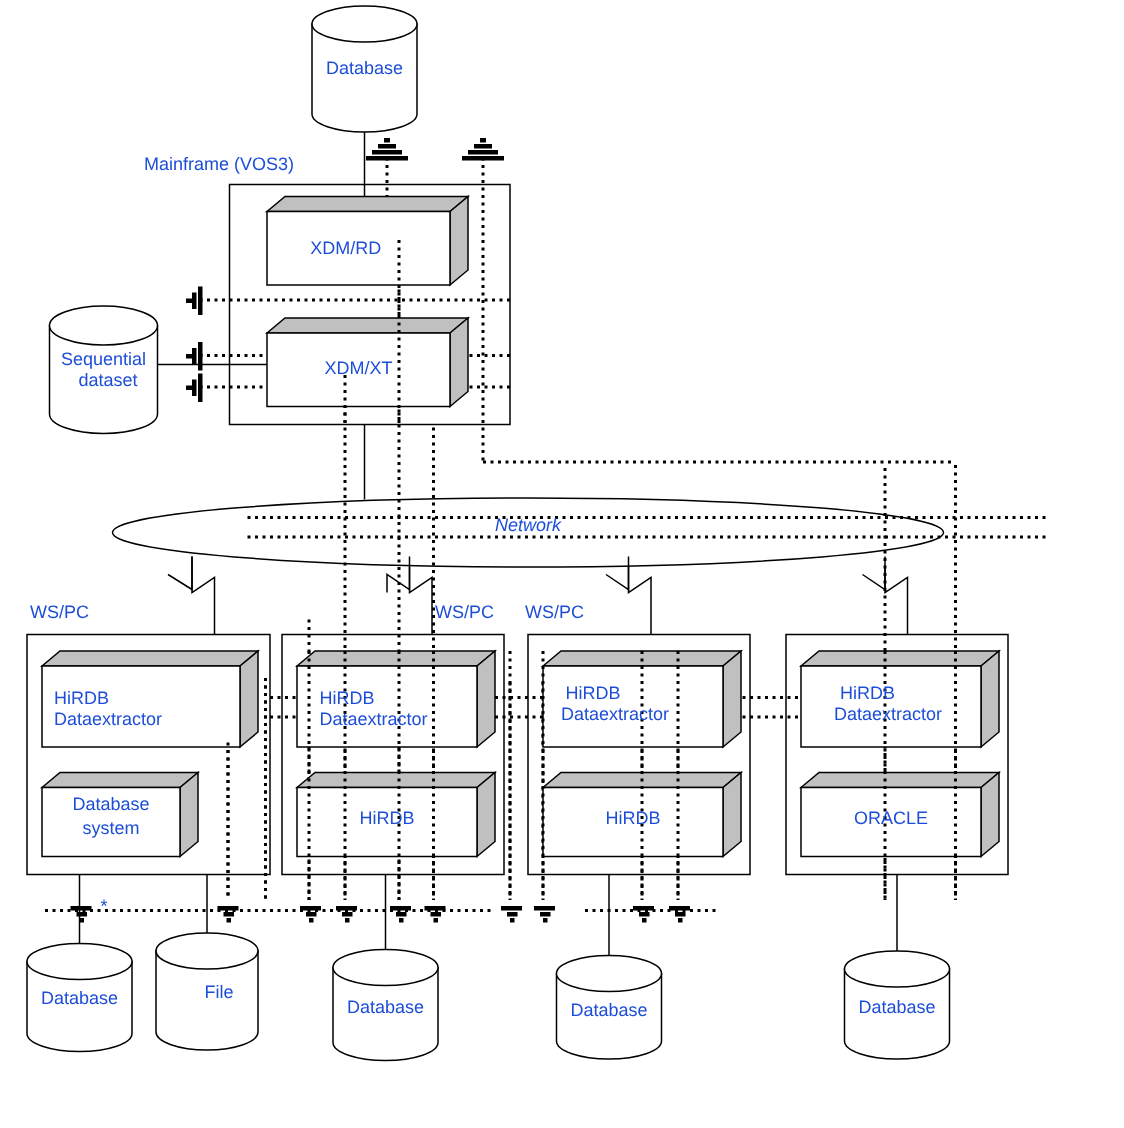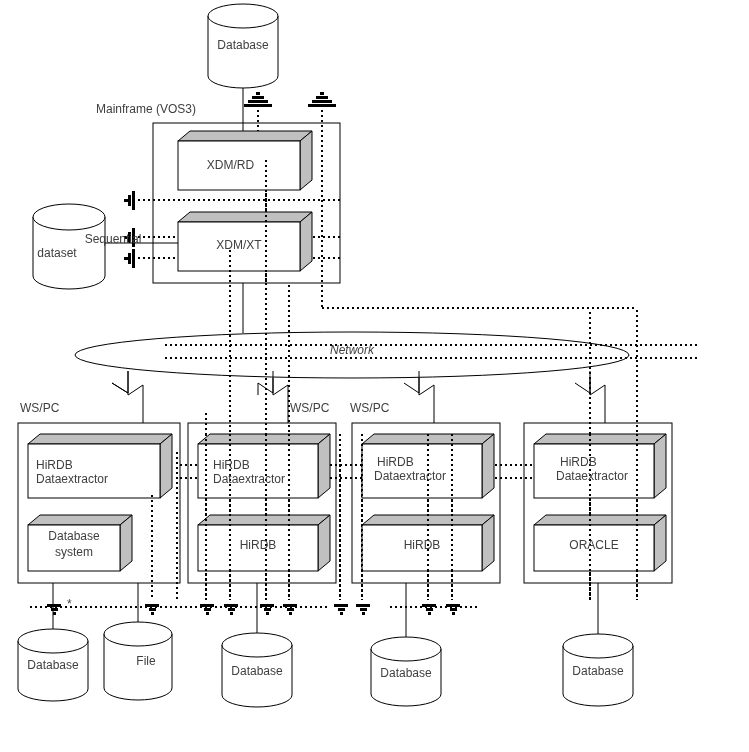--- a/index.html
+++ b/index.html
@@ -1,19 +1,19 @@
 <!DOCTYPE html>
 <html><head>
 <meta charset="utf-8">
 <style>
   html,body{margin:0;padding:0;background:#fff;}
   body{width:749px;height:752px;font-family:"Liberation Sans","DejaVu Sans",sans-serif;color:#000;}
   #stage{position:relative;width:749px;height:752px;overflow:hidden;background:#fff;}
   svg{position:absolute;left:0;top:0;width:749px;height:752px;}
-  .lbl{position:absolute;font-size:12px;line-height:13px;color:#404040;white-space:pre;}
+  .lbl{position:absolute;font-size:12px;line-height:13px;color:#1d4ed8;white-space:pre;}
   .ctr{text-align:center;}
   .foot{position:absolute;font-size:12px;color:#000;white-space:pre;}
 </style>
 </head>
 <body>
 
 <div id="stage">
 
   <svg viewBox="0 0 749 752">
     <defs>
@@ -254,22 +254,22 @@
     </g>
   </svg>
 
   <div class="lbl ctr" style="left:208px;top:39px;width:70px;">Database</div>
 
   <div class="lbl" style="left:96px;top:103px;">Mainframe (VOS3)</div>
 
   <div class="lbl ctr" style="left:178px;top:159px;width:105px;">XDM/RD</div>
   <div class="lbl ctr" style="left:178px;top:239px;width:122px;">XDM/XT</div>
 
-  <div class="lbl ctr" style="left:33px;top:233px;width:72px;margin-left:44px;">Sequential</div>
-  <div class="lbl ctr" style="left:23px;top:247px;width:68px;">dataset</div>
+  <div class="lbl ctr" style="left:33px;top:233px;width:72px;">Sequential</div>
+  <div class="lbl ctr" style="left:38px;top:247px;width:68px;">dataset</div>
 
   <div class="lbl ctr" style="left:315px;top:344px;width:74px;font-style:italic;">Network</div>
 
   <div class="lbl" style="left:20px;top:402px;">WS/PC</div>
   <div class="lbl" style="left:290px;top:402px;">WS/PC</div>
   <div class="lbl" style="left:350px;top:402px;">WS/PC</div>
 
   <div class="lbl" style="left:36px;top:459px;">HiRDB</div>
   <div class="lbl" style="left:36px;top:473px;">Dataextractor</div>
   <div class="lbl ctr" style="left:28px;top:530px;width:92px;">Database</div>

